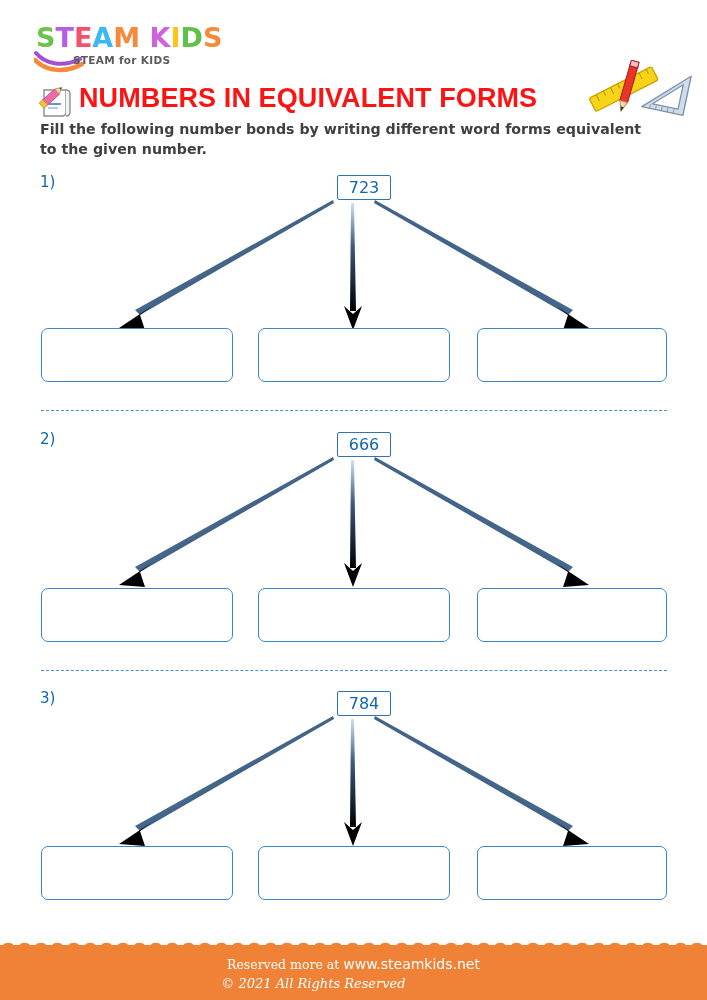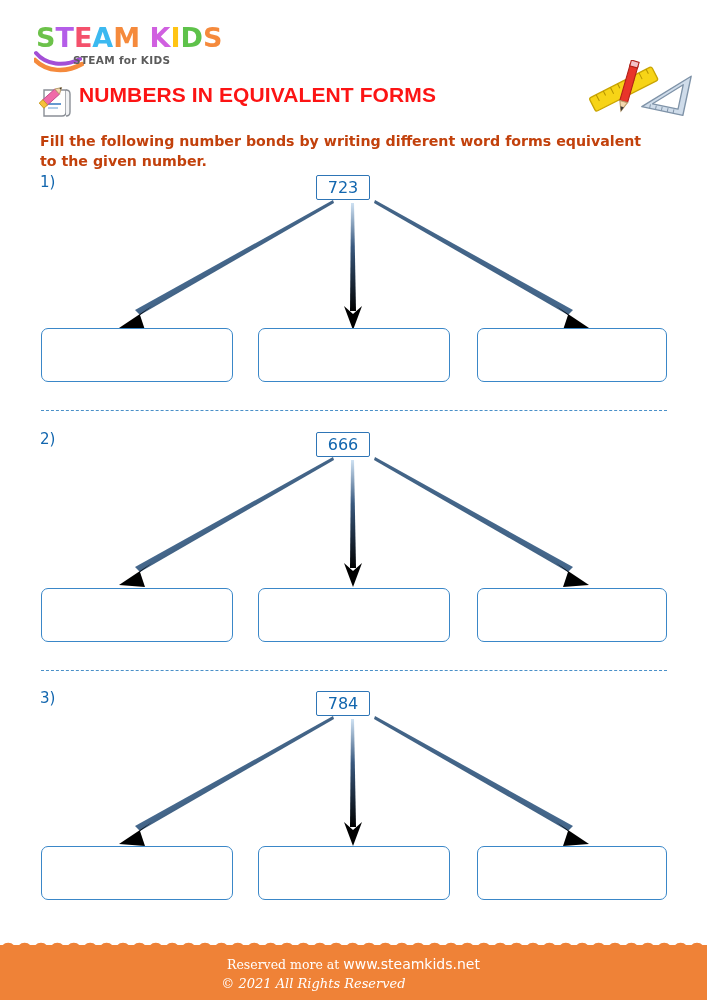--- a/index.html
+++ b/index.html
@@ -81,41 +81,41 @@
     width: 707px; height: 34px;
   }
   #notepad-icon {
     position: absolute;
     left: 34px; top: 2px;
     width: 42px; height: 38px;
   }
   #title-text {
     position: absolute;
     left: 79px; top: 3px;
-    font-size: 21px;
+    font-size: 27px;
     font-weight: bold;
     color: #fc1414;
     letter-spacing: 0.1px;
     font-family: "Liberation Sans", sans-serif;
     white-space: nowrap;
   }
   #tools-icon {
     position: absolute;
     left: 583px; top: 60px;
     width: 116px; height: 62px;
   }
 
   
   #instructions {
     position: absolute;
-    left: 40px; top: 132px;
+    left: 40px; top: 120px;
     width: 620px;
     font-size: 14.2px;
     font-weight: bold;
-    color: #c2410c;
+    color: #404040;
     line-height: 19.5px;
     font-family: "DejaVu Sans", sans-serif;
   }
 
   
   .problem {
     position: absolute;
     left: 0;
     width: 707px;
   }
@@ -127,21 +127,21 @@
     font-family: "DejaVu Sans", sans-serif;
   }
   .bond-svg {
     position: absolute;
     left: 0; top: 0;
     width: 707px;
     height: 210px;
   }
   .num-box {
     position: absolute;
-    left: 316px;
+    left: 337px;
     top: 2px;
     width: 54px;
     height: 25px;
     border: 1.6px solid #2e75b6;
     border-radius: 2px;
     box-sizing: border-box;
     background: #ffffff;
     display: flex;
     align-items: center;
     justify-content: center;

